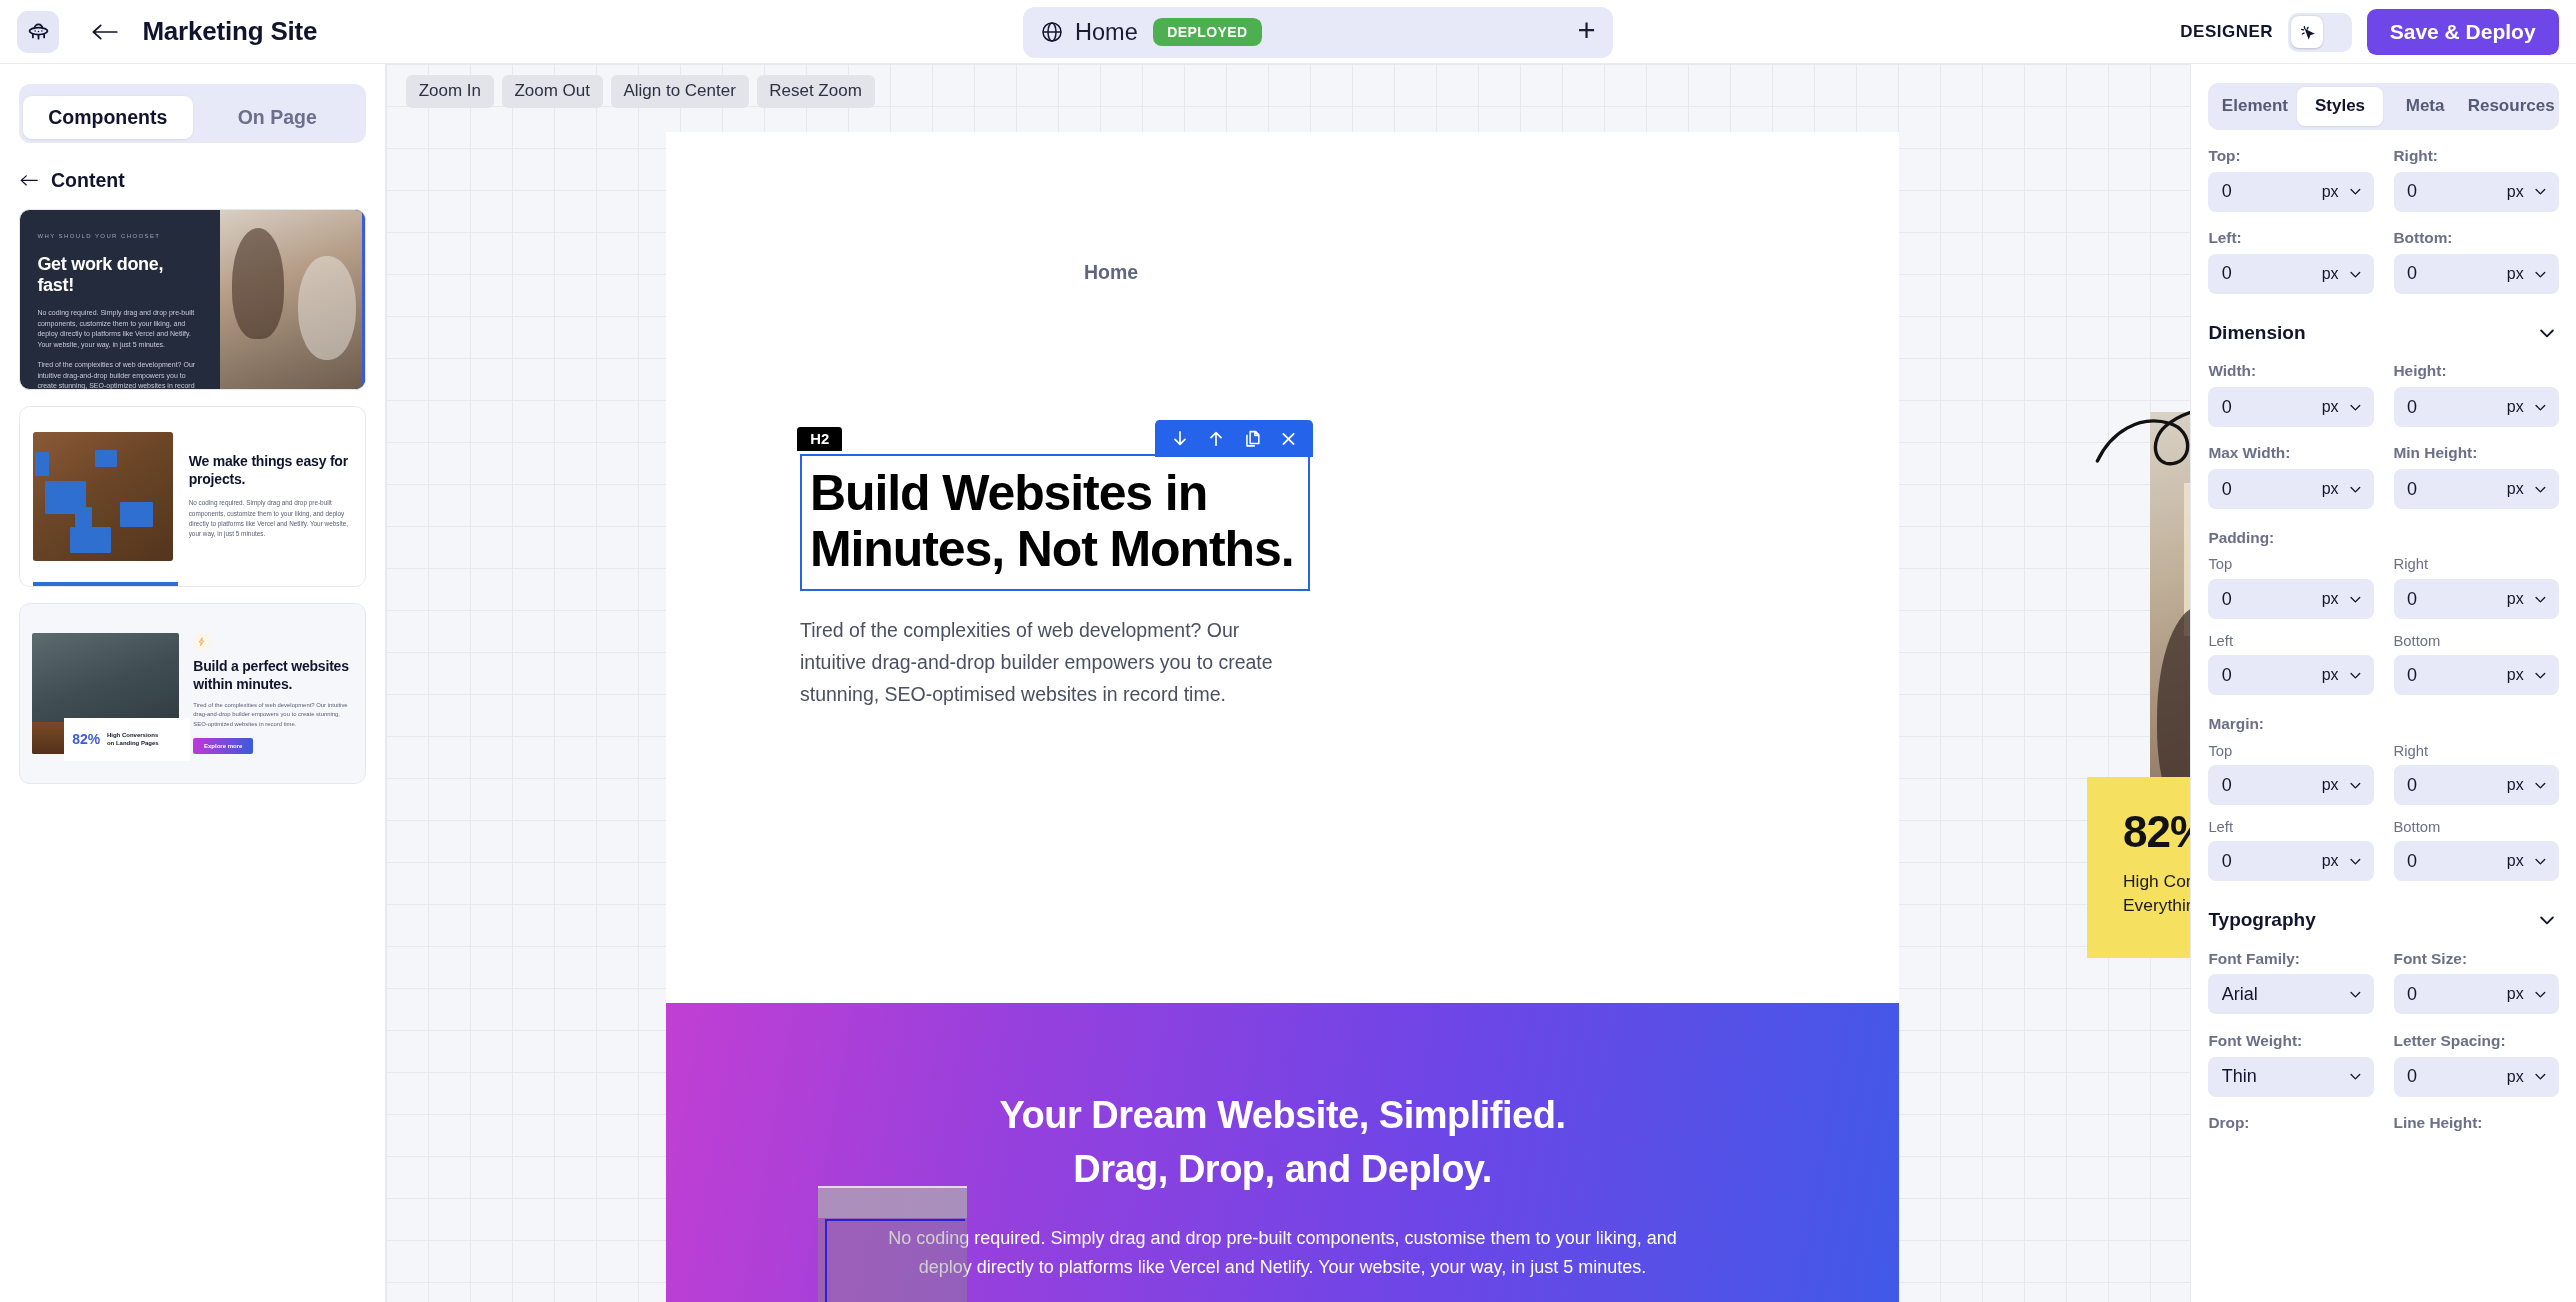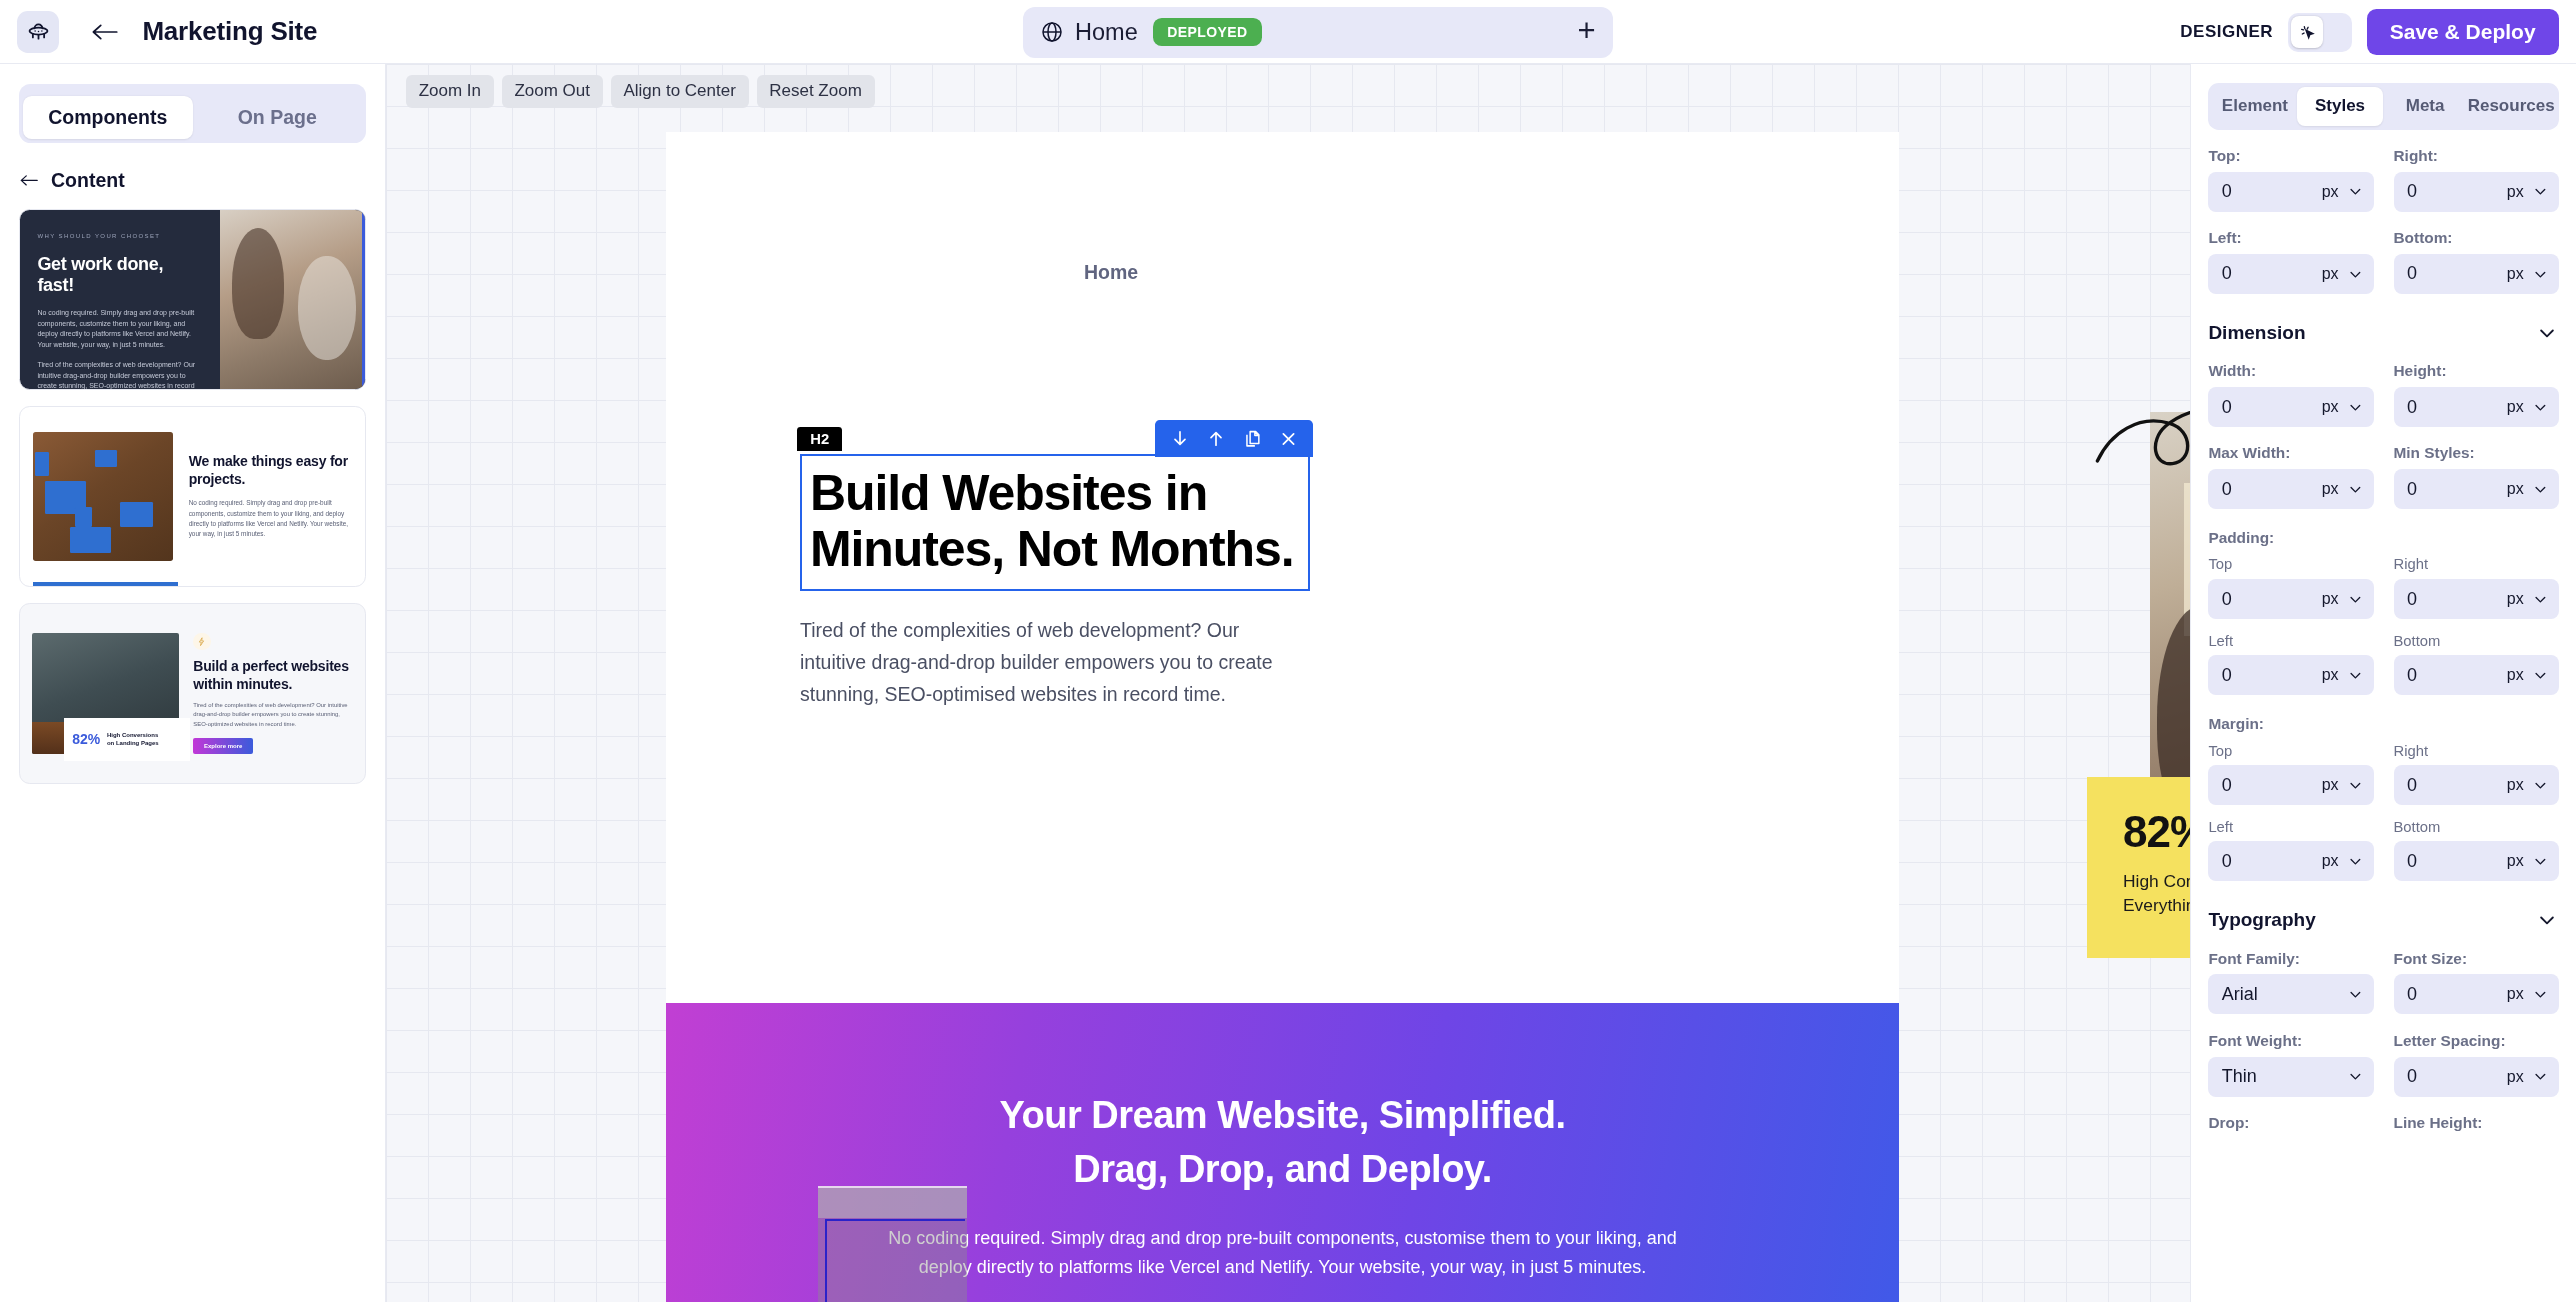--- a/index.html
+++ b/index.html
@@ -624,21 +624,21 @@
             <span class="fval">0</span>
             <span class="funit">px</span>
             <span class="chev">
                 <svg width="14.8" height="14.8" viewBox="0 0 24 24" fill="none" stroke="#14172c" stroke-width="2.2" stroke-linecap="round" stroke-linejoin="round">
                   <path d="M5 9l7 7 7-7"></path>
                 </svg>
               </span>
           </div>
         </div>
         <div>
-          <div class="flabel">Min Styles:</div>
+          <div class="flabel">Min Height:</div>
           <div class="finput">
             <span class="fval">0</span>
             <span class="funit">px</span>
             <span class="chev">
                 <svg width="14.8" height="14.8" viewBox="0 0 24 24" fill="none" stroke="#14172c" stroke-width="2.2" stroke-linecap="round" stroke-linejoin="round">
                   <path d="M5 9l7 7 7-7"></path>
                 </svg>
               </span>
           </div>
         </div>

